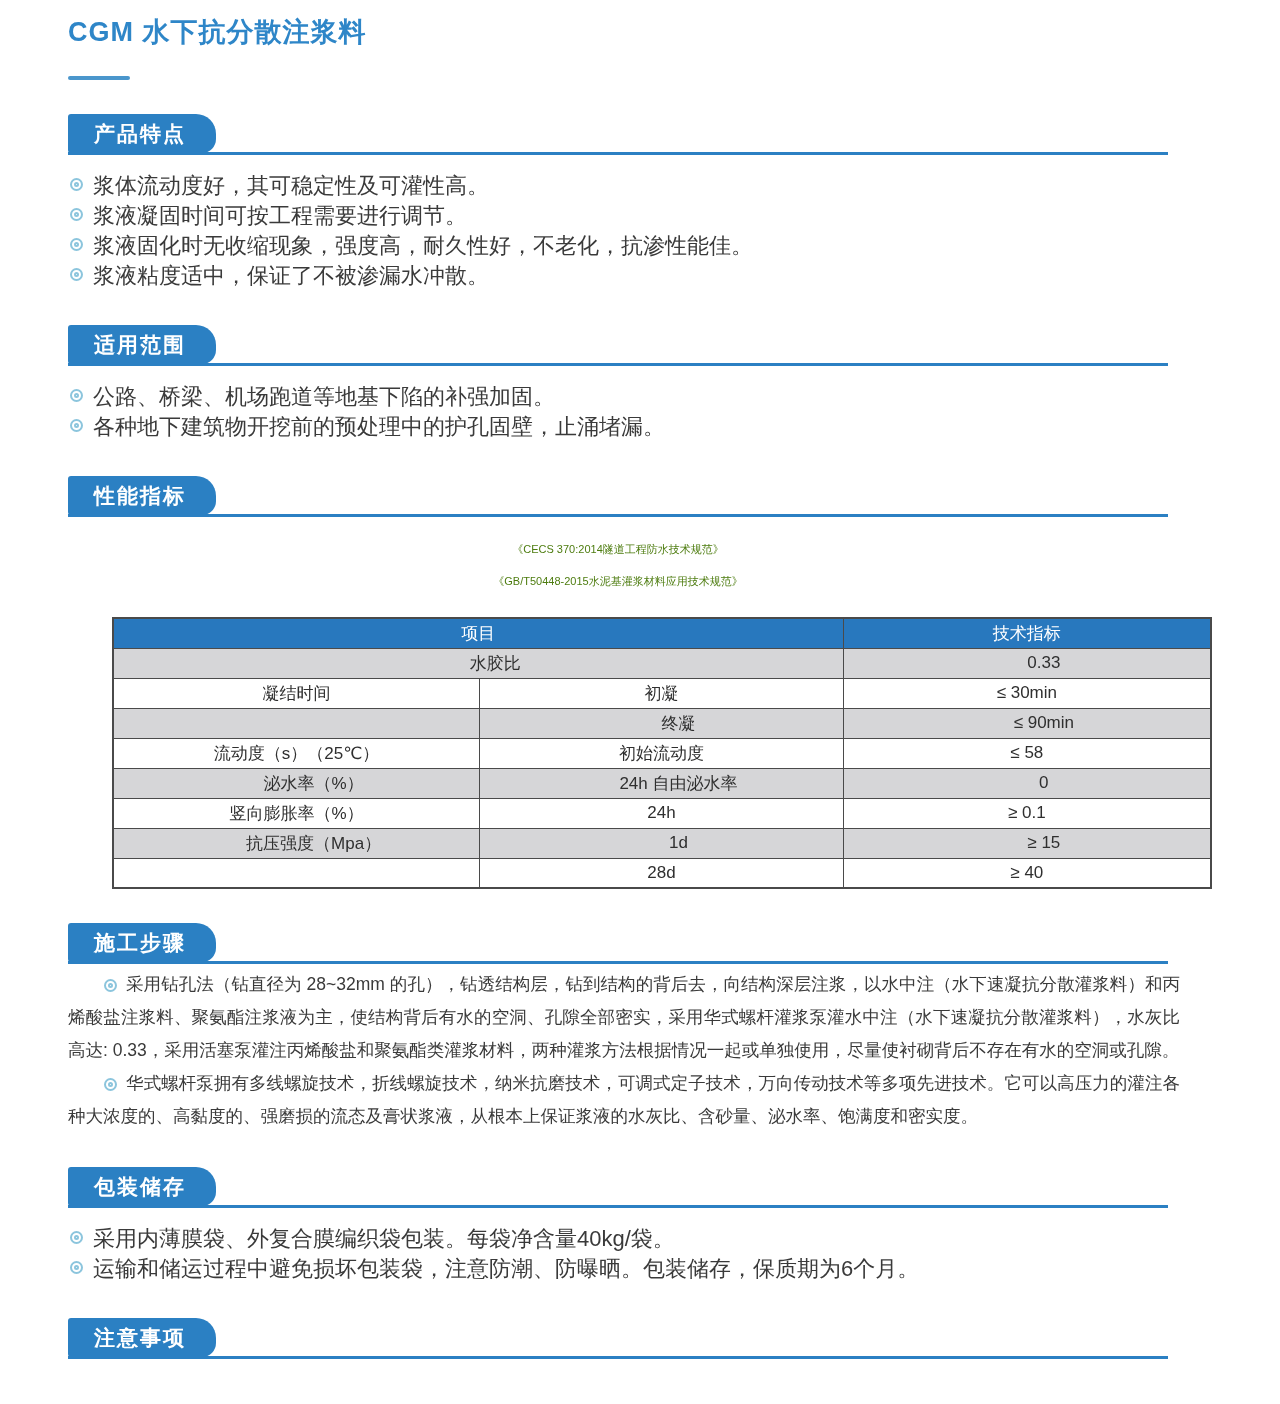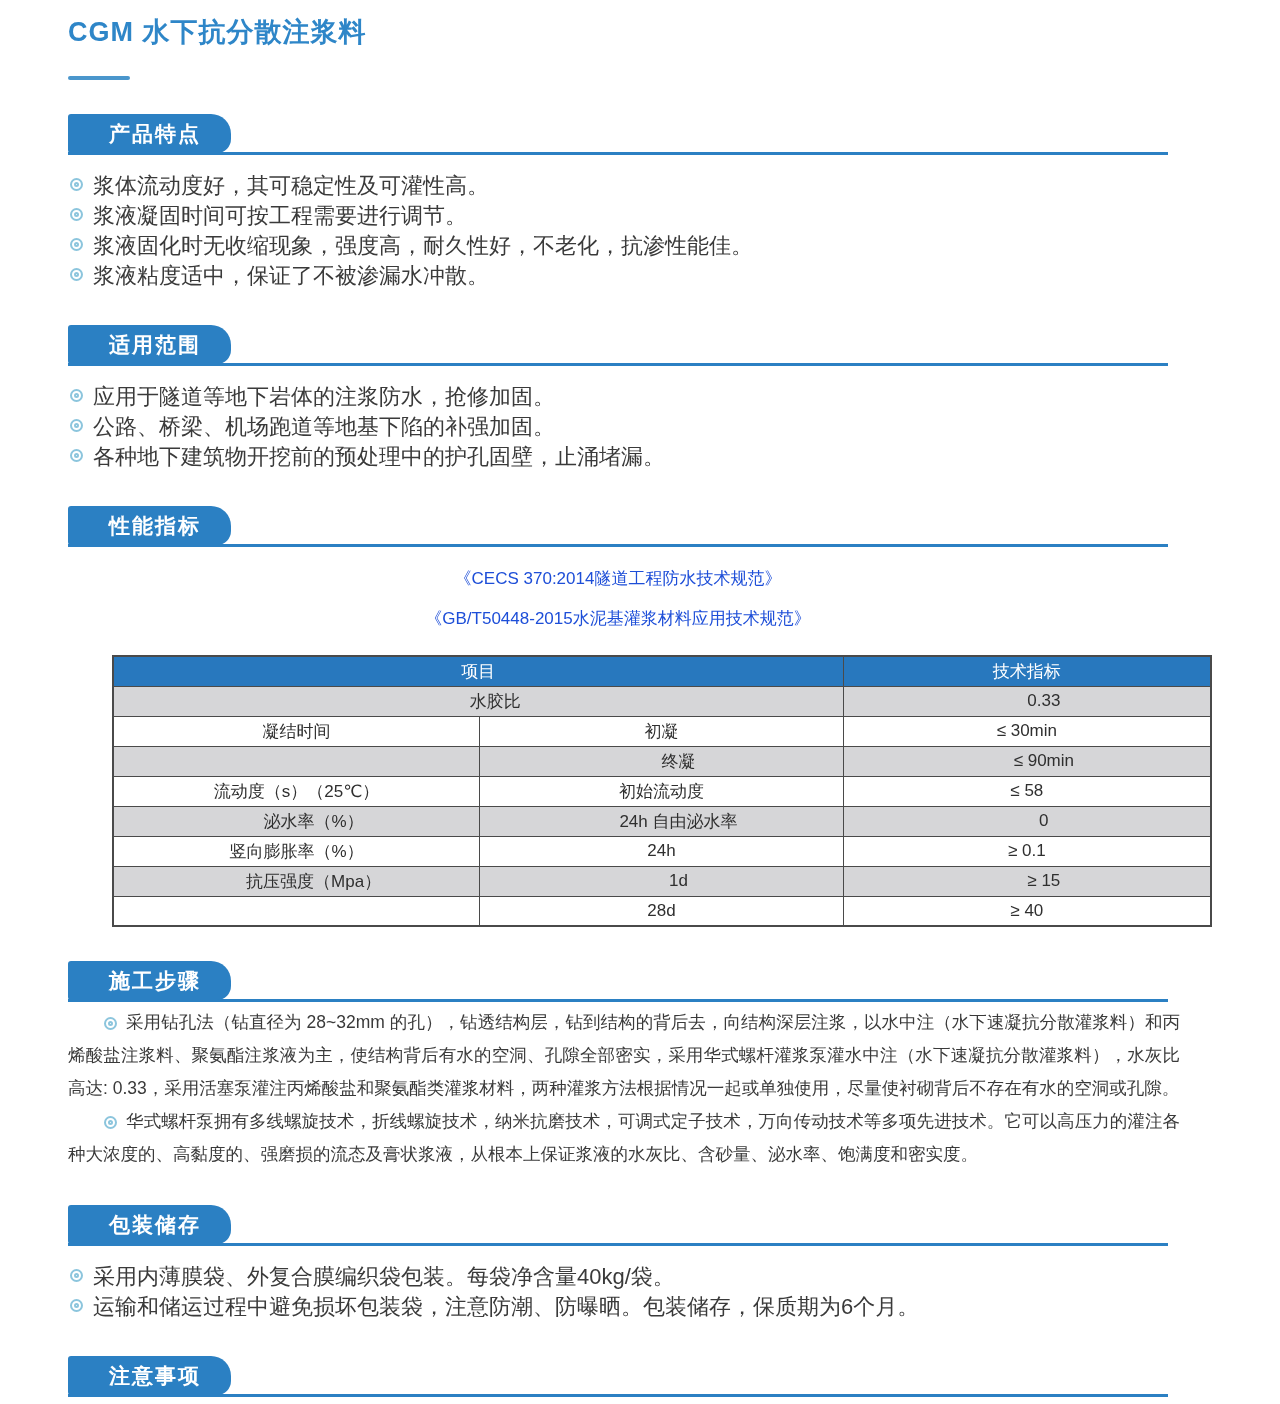--- a/index.html
+++ b/index.html
@@ -29,40 +29,40 @@
   }
   .section{margin-top:34px;}
   .section-head{
     border-bottom:3px solid var(--primary);
     width:1100px;line-height:0;
   }
   .badge{
     display:inline-block;line-height:normal;
     background:var(--primary);color:#ffffff;
     font-size:21px;font-weight:bold;letter-spacing:2px;
-    padding:6px 30px 5px 41px;
+    padding:6px 30px 5px 26px;
     border-radius:3px 20px 14px 3px;
     margin-bottom:-1px;
   }
   .bullet-list{list-style:none;margin-top:16px;width:1100px;}
   .bullet-list li{
     display:flex;align-items:flex-start;
     font-size:22px;line-height:30px;color:var(--ink);
   }
   .ring{
     display:inline-block;flex-shrink:0;
     width:13px;height:13px;border:2px solid var(--ring);border-radius:50%;
     position:relative;margin:7px 10px 0 2px;
   }
   .ring::after{
     content:"";position:absolute;inset:2px;border:2px solid var(--ring);border-radius:50%;
   }
   .ring.inline{margin:0 9px 0 0;vertical-align:-2px;}
   .standards{margin-top:16px;width:1100px;text-align:center;}
-  .standards div{font-size:17px;line-height:32px;color:#1d4ed8;margin-top:8px;}
+  .standards div{font-size:11px;line-height:32px;color:#4d7c0f;}
   .perf-table{
     width:1100px;border-collapse:collapse;margin-top:20px;
     font-size:17px;color:#2f2f2f;margin-left:44px;
   }
   .perf-table th,.perf-table td{
     border:1px solid var(--border);
     height:30px;text-align:center;padding:1px 6px;font-weight:normal;
   }
   .perf-table{border:2px solid var(--border);}
   .perf-table thead th{
@@ -105,24 +105,20 @@
           <span>浆液粘度适中，保证了不被渗漏水冲散。</span>
         </li>
     </ul>
   </div>
 
   <div class="section">
     <div class="section-head">
       <span class="badge">适用范围</span>
     </div>
     <ul class="bullet-list">
-      <li>
-          <span class="ring"></span>
-          <span>应用于隧道等地下岩体的注浆防水，抢修加固。</span>
-        </li>
       <li>
           <span class="ring"></span>
           <span>公路、桥梁、机场跑道等地基下陷的补强加固。</span>
         </li>
       <li>
           <span class="ring"></span>
           <span>各种地下建筑物开挖前的预处理中的护孔固壁，止涌堵漏。</span>
         </li>
     </ul>
   </div>

